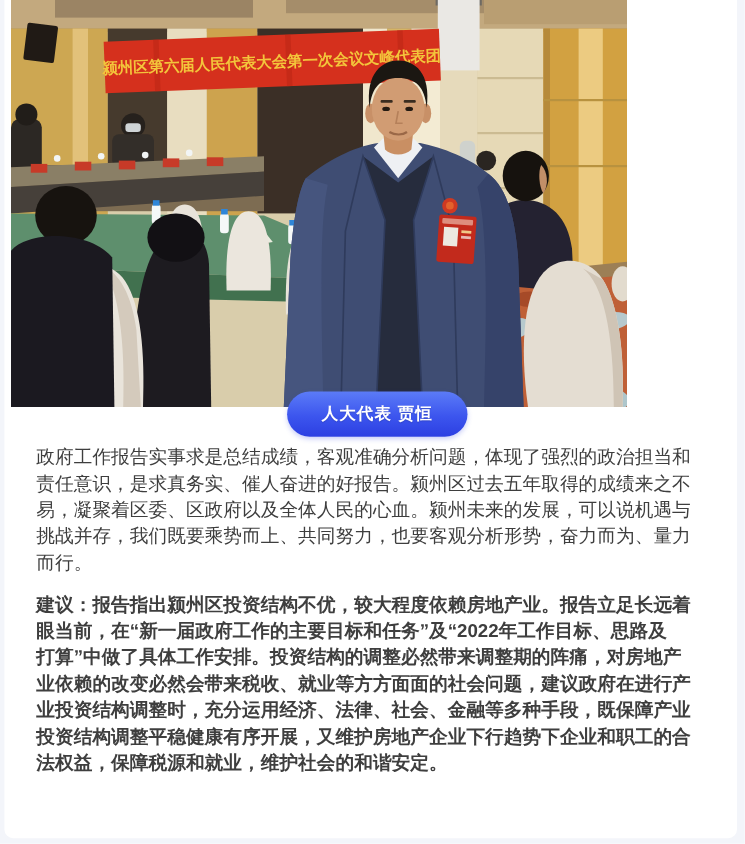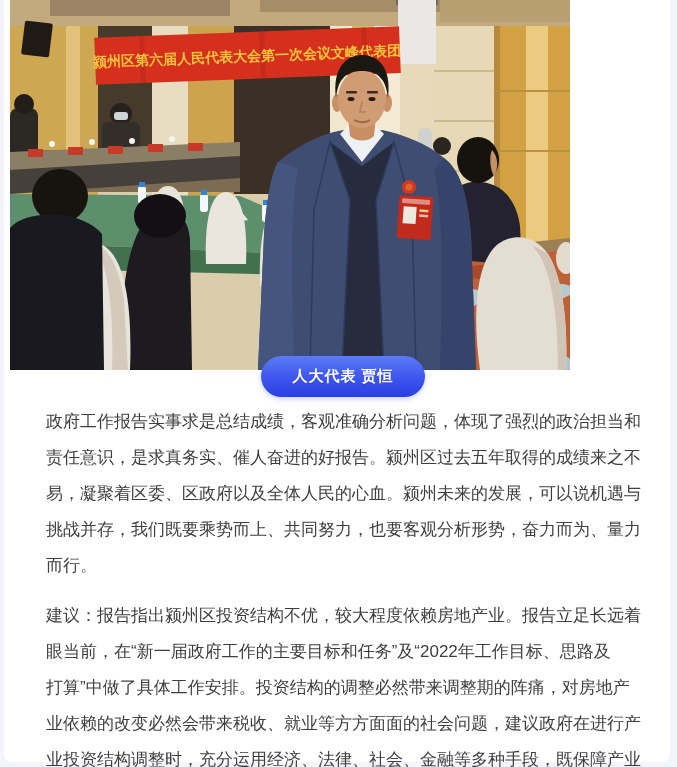--- a/index.html
+++ b/index.html
@@ -32,26 +32,26 @@
     box-shadow:0 2px 5px rgba(44,63,226,0.25);
   }
   .name-badge span {
     color:#ffffff; font-size:15px; font-weight:bold; letter-spacing:1px;
     text-shadow:0 1px 1px rgba(0,0,0,0.15);
   }
   .article-body {
     position:absolute; left:29px; top:370px; width:614px;
   }
   .article-body p {
-    margin:13px; padding:0;
-    font-size:17px; line-height:36px; color:#3e3e3e;
+    margin:0; padding:0;
+    font-size:17px; line-height:24px; color:#3e3e3e;
     white-space:pre;
   }
   .article-body p.first { margin-top:34px; }
-  .article-body p.second { margin-top:14px; }
+  .article-body p.second { margin-top:14px;font-weight:bold; }
 </style>
 </head>
 <body>
 
 <div class="card">
 
   <div class="photo-wrap">
     <svg width="560" height="370" viewBox="0 0 560 370" xmlns="http://www.w3.org/2000/svg">
 
       <g>

